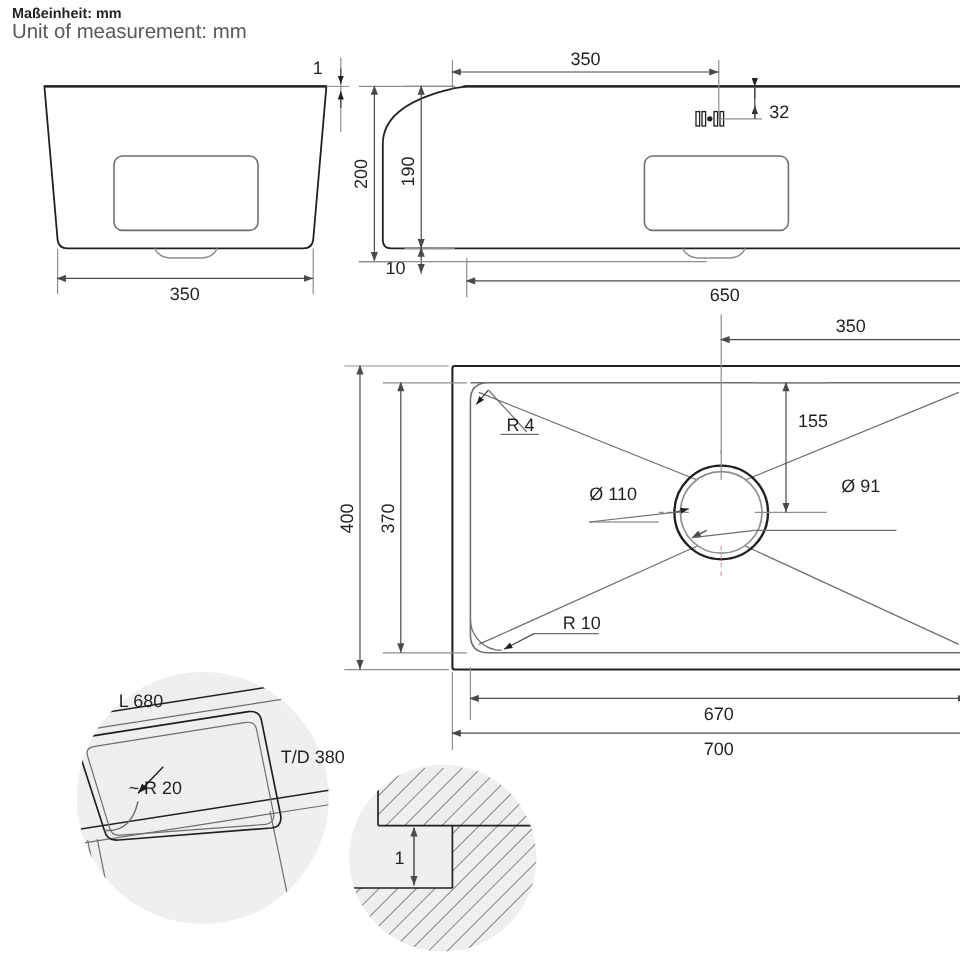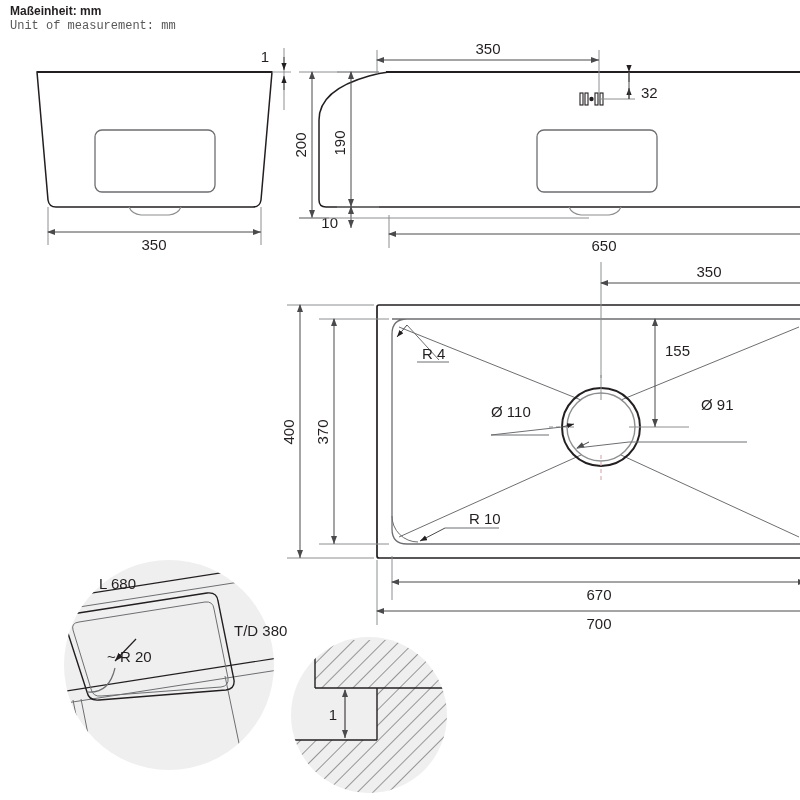--- a/index.html
+++ b/index.html
@@ -30,25 +30,24 @@
     width: 420px;
     line-height: 15px;
   }
   .hdr .l1 {
     font-size: 12px;
     font-weight: bold;
     color: #231f20;
     display: block;
   }
   .hdr .l2 {
-    font-size: 12px;
+    font-size: 17px;
     font-weight: normal;
     color: #58585a;
     display: block;
-    font-family: Liberation Mono, monospace;
   }
   svg { display: block; }
   text {
     font-family: "Liberation Sans", sans-serif;
     fill: #231f20;
   }
   .dimtxt { font-size: 15px; }
 </style>
 </head>
 <body>

